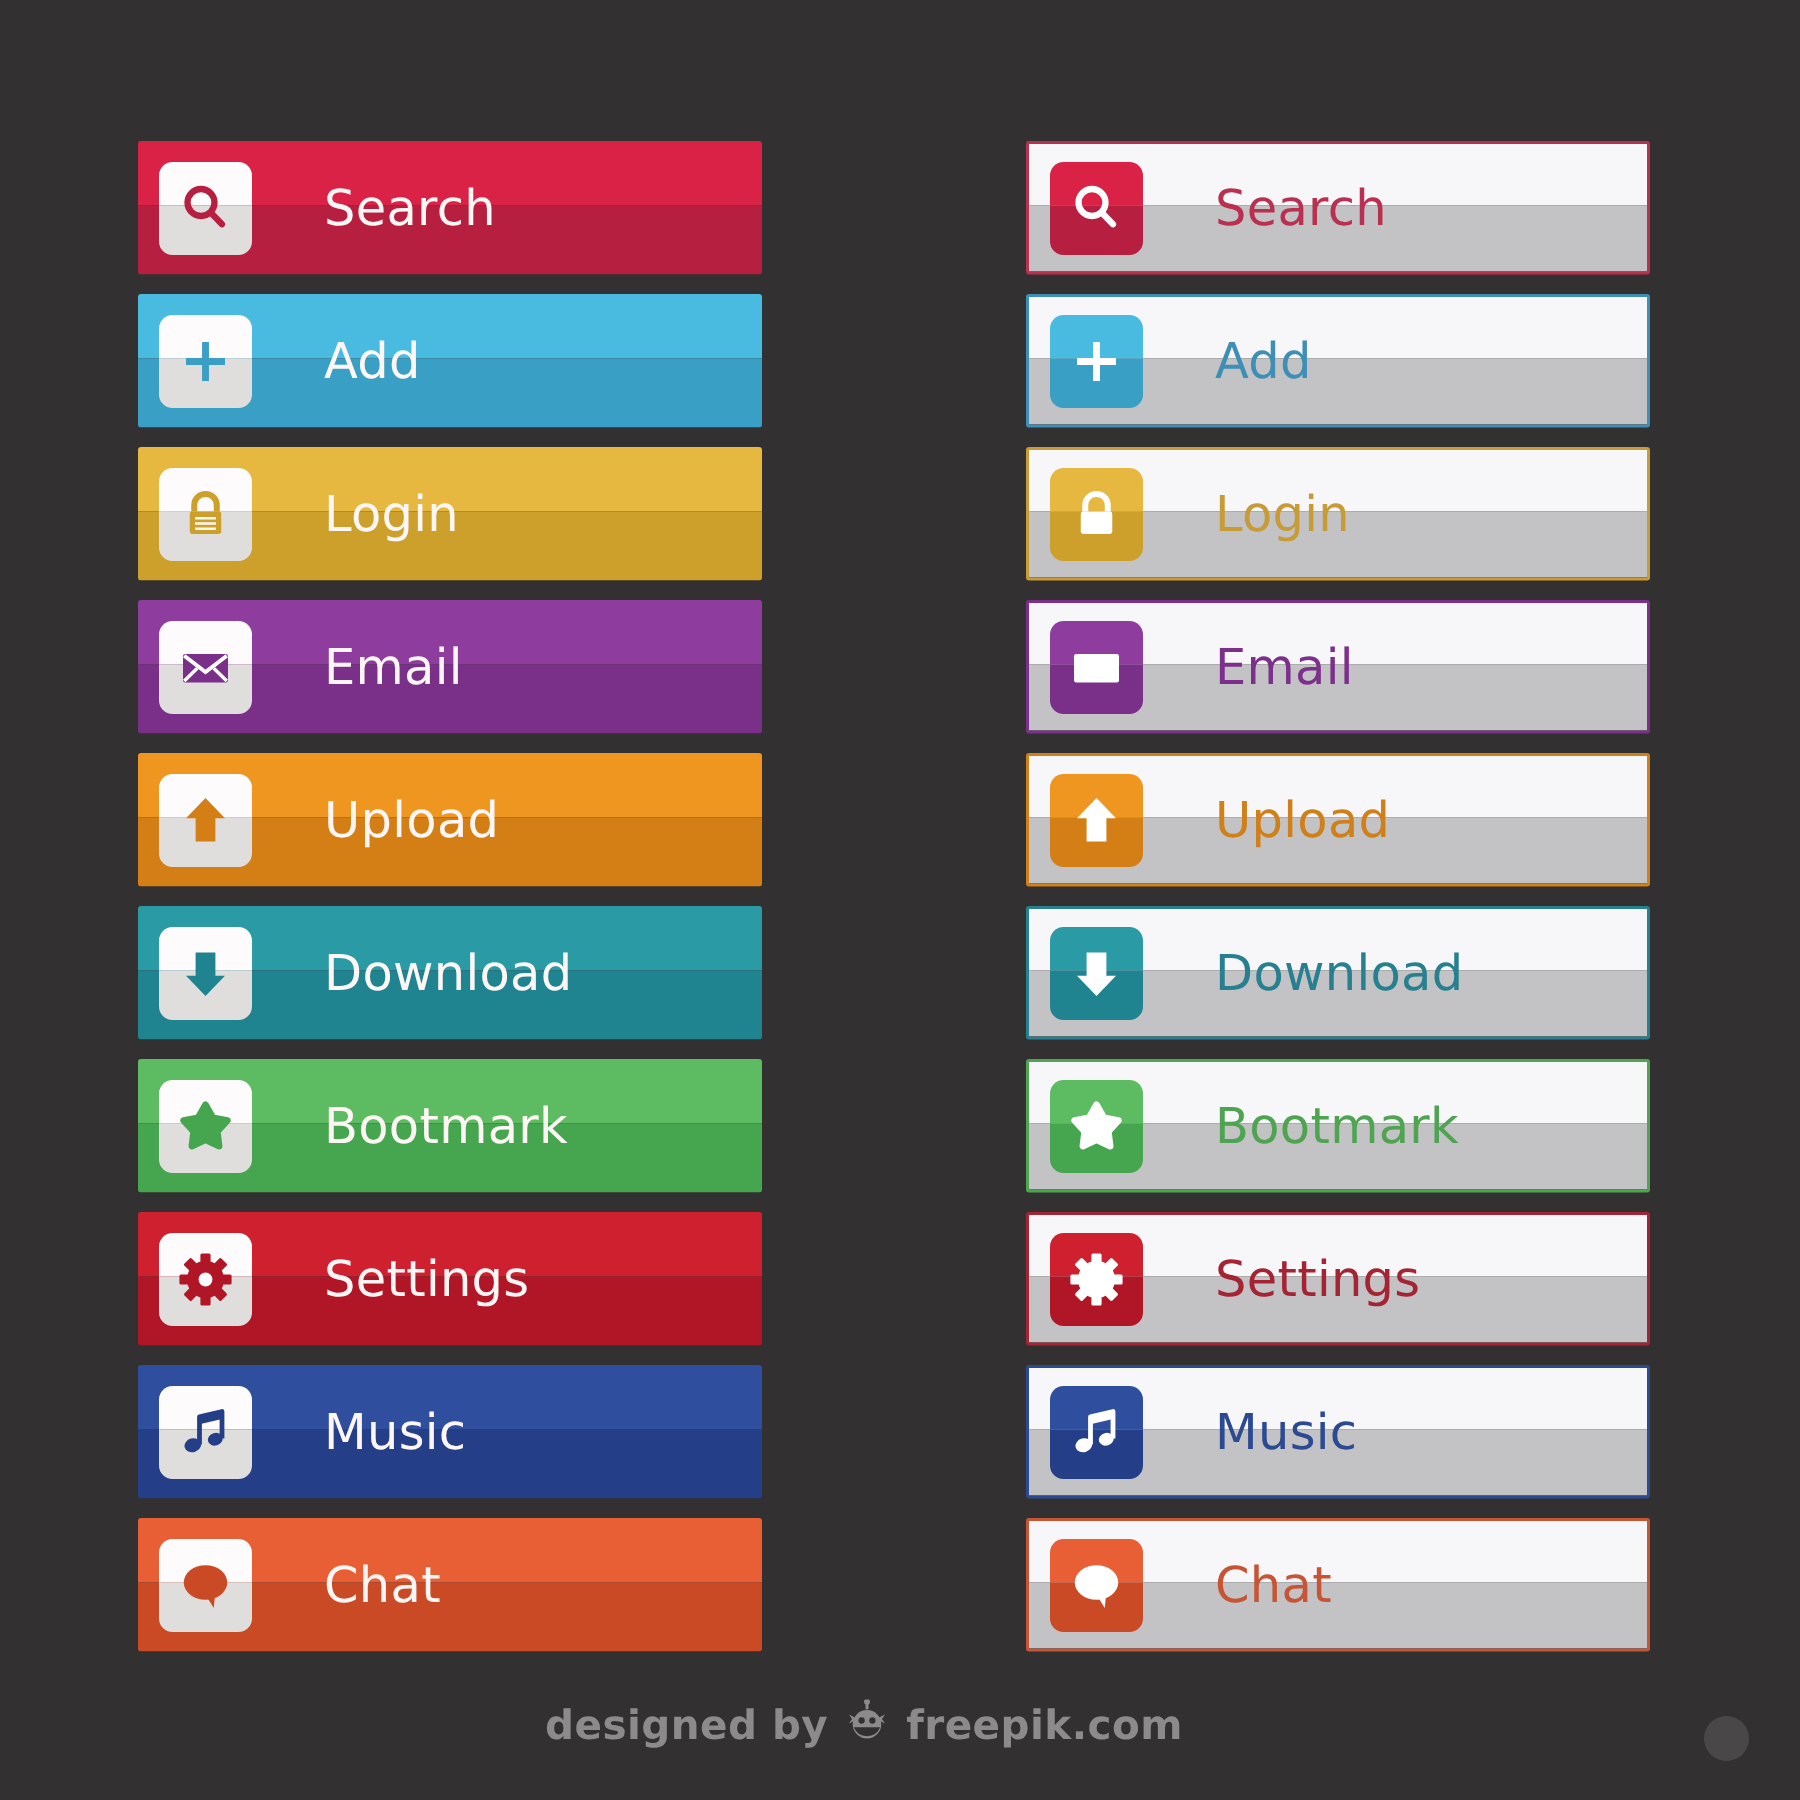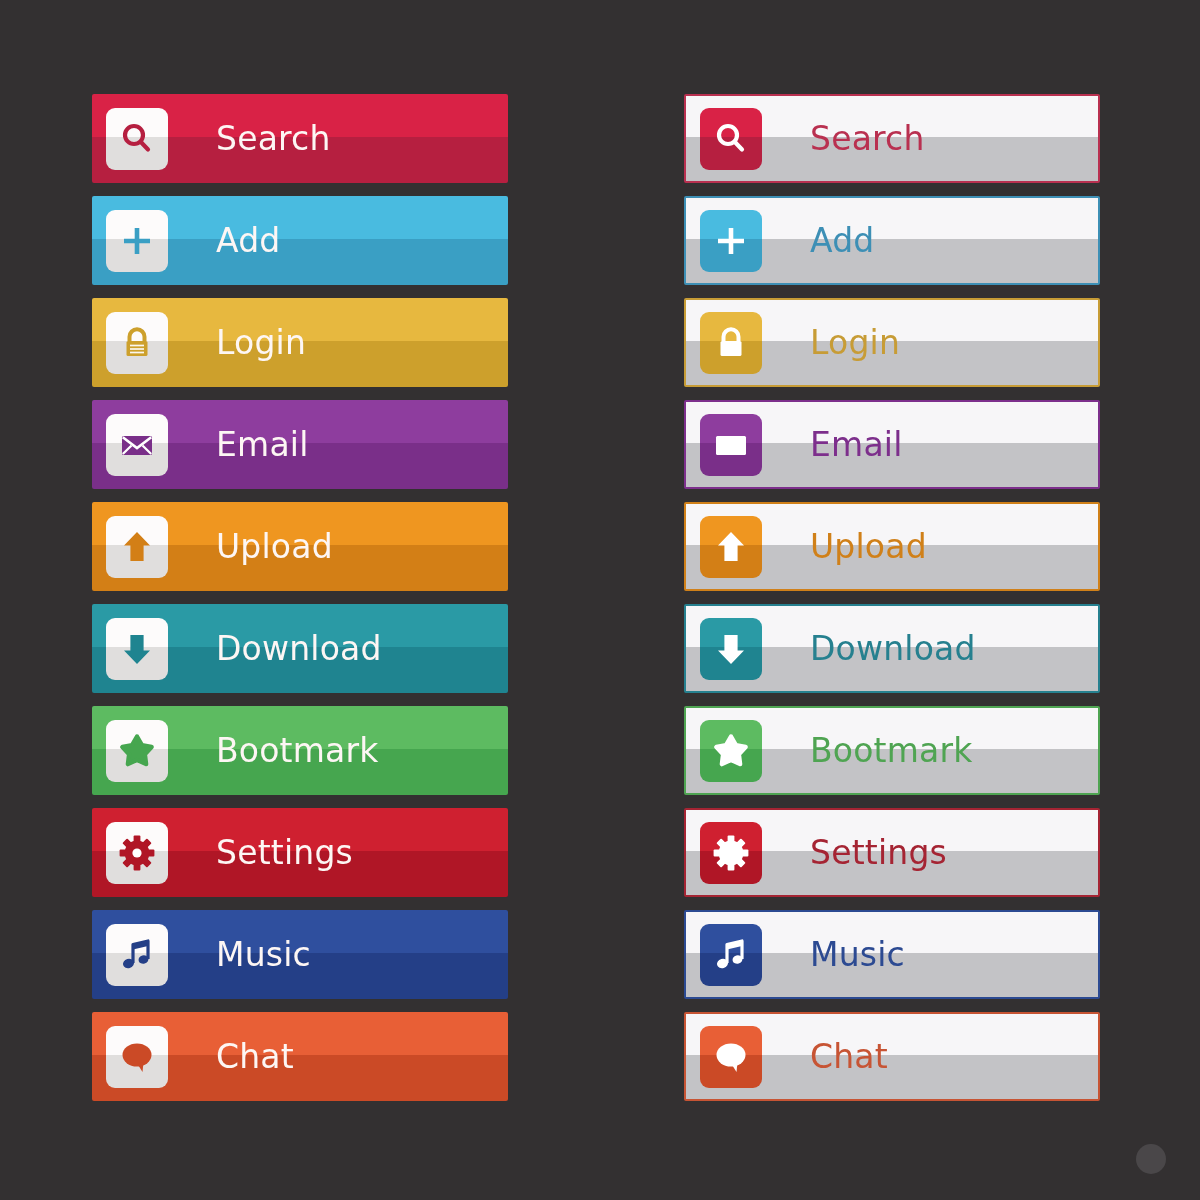--- a/index.html
+++ b/index.html
@@ -460,15 +460,35 @@
             <svg width="38" height="38" viewBox="0 0 38 38">
               <ellipse cx="19" cy="17" rx="14.5" ry="11.5" fill="#ffffff"></ellipse>
               <path d="M19.5 26 L24.5 34 L25.5 24z" fill="#ffffff"></path>
             </svg>
           </span>
         </div>
         <span class="btn-label" style="color: rgb(199, 84, 52);">Chat</span>
       </div>
     </div>
 
+  <div class="credit">
+    <span>designed by</span>
+    <span class="robot">
+      <svg width="34" height="28" viewBox="0 0 34 28">
+        <g fill="#8d8a8c">
+          <circle cx="17" cy="16.5" r="9.5"></circle>
+          <rect x="16" y="1.5" width="2" height="5"></rect>
+          <circle cx="17" cy="1.5" r="2"></circle>
+          <path d="M5 10 l6 3 -6 3 2-3z"></path>
+          <path d="M29 10 l-6 3 6 3 -2-3z"></path>
+        </g>
+        <g fill="#333031">
+          <circle cx="13.4" cy="14" r="2.1"></circle>
+          <circle cx="20.6" cy="14" r="2.1"></circle>
+          <path d="M8.2 18.5 h17.6 a9.5 9.5 0 0 1 -17.6 0z"></path>
+        </g>
+      </svg>
+    </span>
+    <span>freepik.com</span>
+  </div>
 
   <div class="wm-corner"></div>
 </div>
 
 </body></html>

